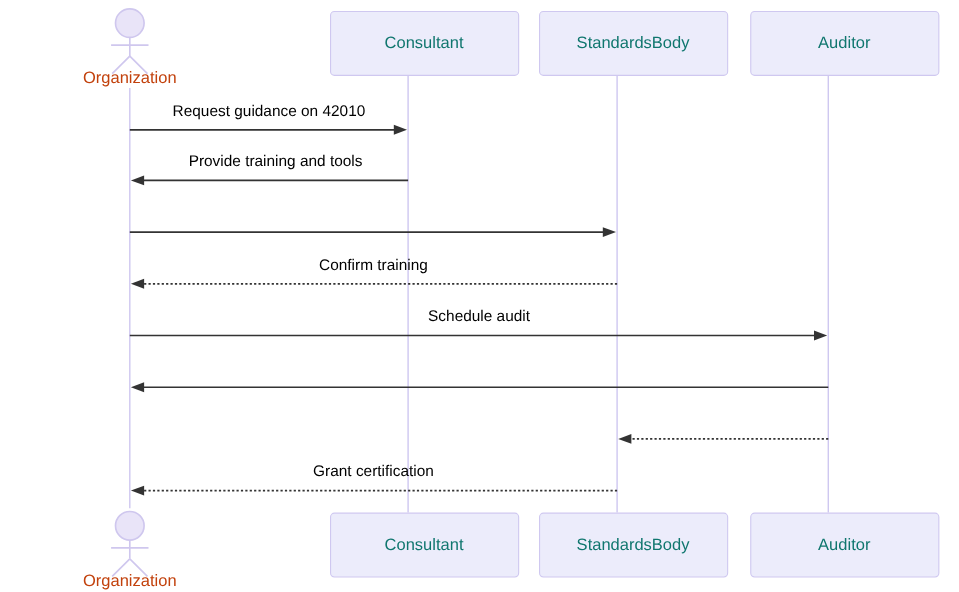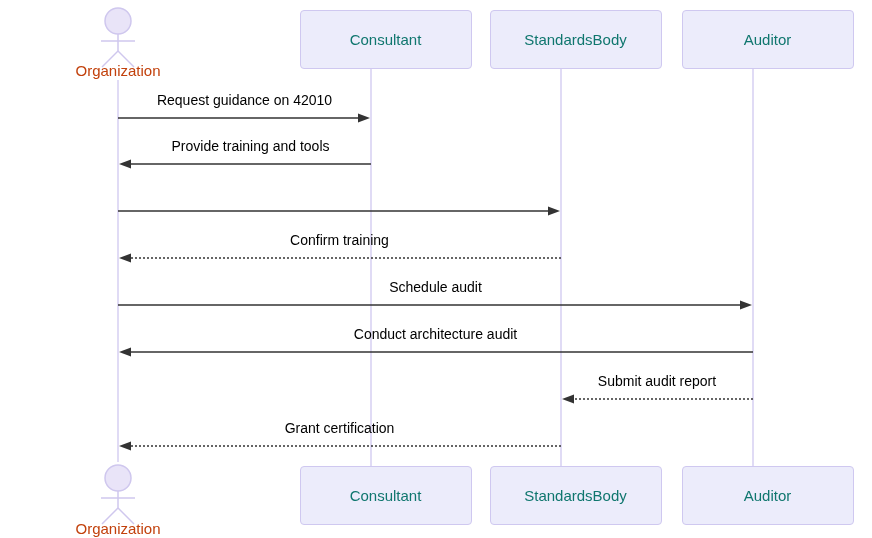--- a/index.html
+++ b/index.html
@@ -95,16 +95,14 @@
     <div class="participant-box" style="left: 299.5px; top: 10px;">Consultant</div>
     <div class="participant-box" style="left: 299.5px; top: 466px;">Consultant</div>
     <div class="participant-box" style="left: 489.5px; top: 10px;">StandardsBody</div>
     <div class="participant-box" style="left: 489.5px; top: 466px;">StandardsBody</div>
     <div class="participant-box" style="left: 681.5px; top: 10px;">Auditor</div>
     <div class="participant-box" style="left: 681.5px; top: 466px;">Auditor</div>
     <div class="message-label" style="left: 244.5px; top: 91px;">Request guidance on 42010</div>
     <div class="message-label" style="left: 244.5px; top: 137px; padding-left: 12px;">Provide training and tools</div>
     <div class="message-label" style="left: 339.5px; top: 231px;">Confirm training</div>
     <div class="message-label" style="left: 435.5px; top: 278px;">Schedule audit</div>
-    <div class="message-label" style="left: 435.5px; top: 325px;">Conduct architecture audit</div>
-    <div class="message-label" style="left: 657px; top: 372px;">Submit audit report</div>
     <div class="message-label" style="left: 339.5px; top: 419px;">Grant certification</div>
   </div>
 
 </body></html>

